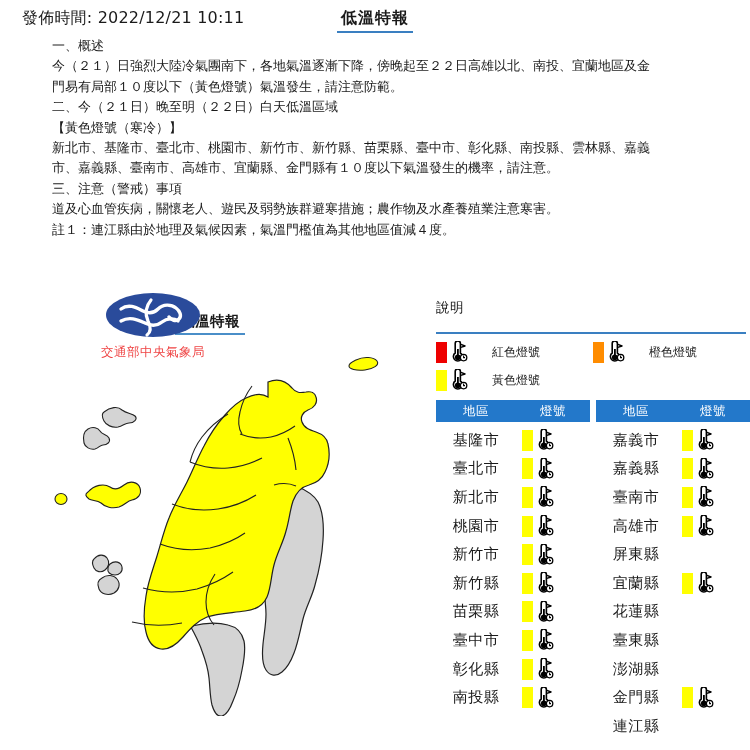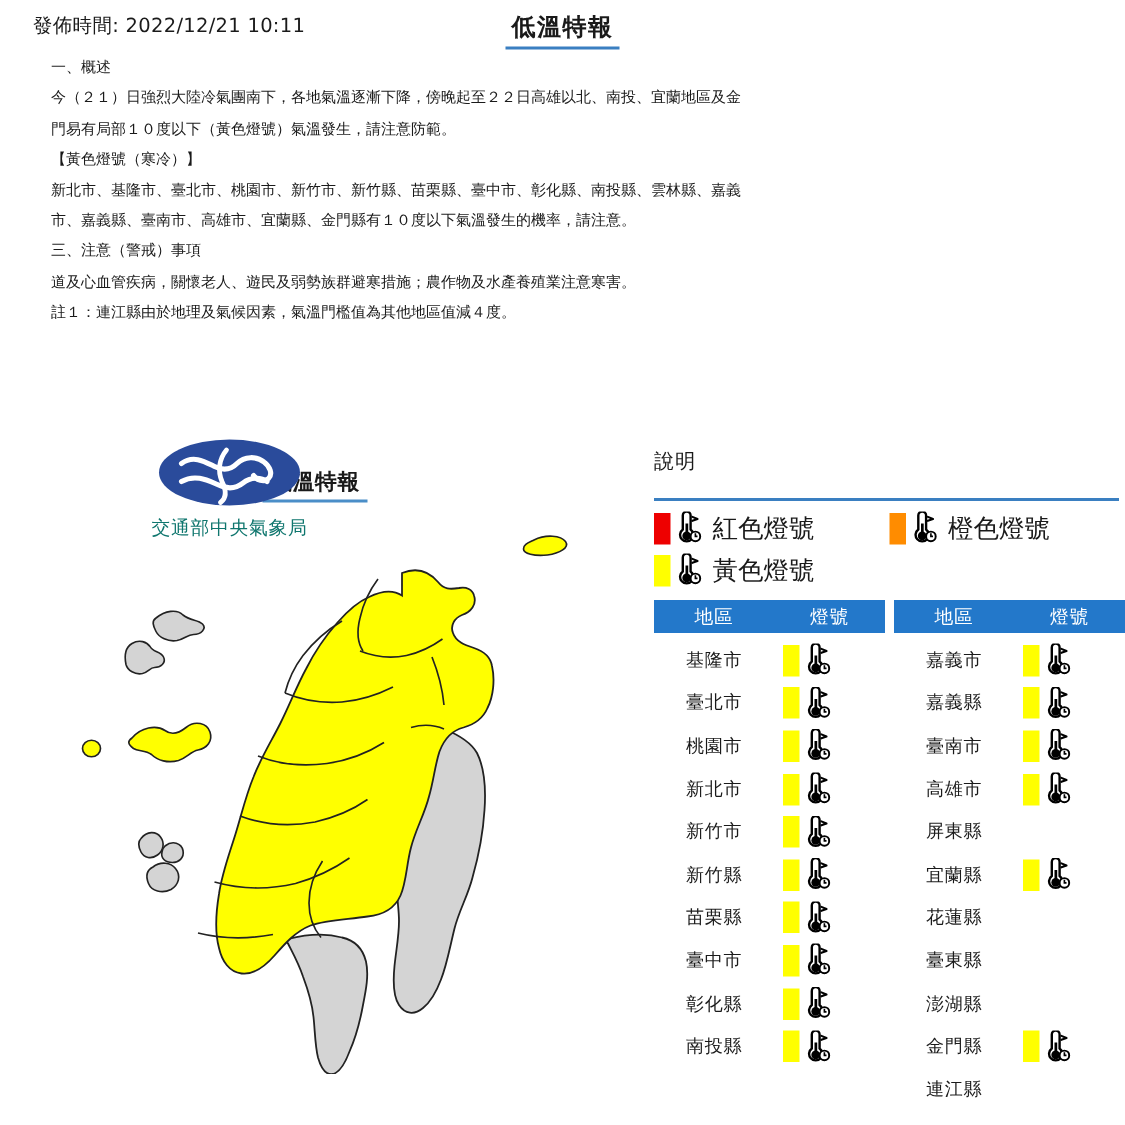--- a/index.html
+++ b/index.html
@@ -21,43 +21,43 @@
   .bulletin {
     position: absolute;
     left: 0; top: 0;
     width: 750px;
     height: 290px;
     box-sizing: border-box;
   }
   .pub-time {
     position: absolute;
     left: 22px; top: 8px;
-    font-size: 13px;
+    font-size: 16px;
     letter-spacing: 0.2px;
     white-space: nowrap;
   }
   .doc-title {
     position: absolute;
     left: 0; top: 8px;
     width: 750px;
     text-align: center;
     font-size: 16px;
     font-weight: bold;
     letter-spacing: 1px;
   }
   .doc-title span.t {
     display: inline-block;
     padding: 0 4px 2px 4px;
     border-bottom: 2px solid #3a7fc1;
   }
   .body-text {
     position: absolute;
-    left: 34px; top: 36px;
+    left: 52px; top: 36px;
     width: 648px;
-    font-size: 10px;
+    font-size: 13px;
     line-height: 20.4px;
     text-align: justify;
   }
   .body-text p { margin: 0; }
 
   
   .lower {
     position: absolute;
     left: 0; top: 292px;
     width: 750px;
@@ -97,21 +97,21 @@
   }
   .logo-ellipse {
     width: 96px;
     height: 46px;
     margin: 0 auto;
   }
   .logo-caption {
     font-size: 12.5px;
     letter-spacing: 0.5px;
     margin-top: 2px;
-    color: #0f766e;
+    color: #ef4444;
     white-space: nowrap;
   }
 
   
   .right-col {
     position: absolute;
     left: 432px; top: 0;
     width: 318px;
     height: 458px;
   }
@@ -144,22 +144,22 @@
     width: 157px;
   }
   .swatch {
     width: 11px;
     height: 21px;
     display: inline-block;
     flex: 0 0 auto;
   }
   .legend-therm { margin-left: 1px; flex: 0 0 auto; }
   .legend-label {
-    font-size: 17px;
-    margin-left: 7px;
+    font-size: 12px;
+    margin-left: 24px;
     white-space: nowrap;
   }
 
   
   .tables {
     position: absolute;
     left: 4px; top: 108px;
     width: 314px;
     display: flex;
     gap: 6px;
@@ -182,21 +182,21 @@
   .th.region { width: 80px; }
   .th.signal { width: 74px; }
   .tbl-body { padding-top: 4px; }
   .tr {
     display: flex;
     align-items: center;
     height: 28.6px;
   }
   .td.region {
     width: 80px;
-    font-size: 12px;
+    font-size: 15px;
     text-align: center;
     letter-spacing: 0.5px;
     white-space: nowrap;
   }
   .td.signal {
     width: 74px;
     display: flex;
     align-items: center;
     padding-left: 6px;
     box-sizing: border-box;
@@ -209,20 +209,21 @@
 <body>
 
 <div class="bulletin">
   <div class="pub-time">發佈時間: 2022/12/21 10:11</div>
   <div class="doc-title"><span class="t">低溫特報</span></div>
 
   <div class="body-text">
     <p>一、概述</p>
     <p>今（２１）日強烈大陸冷氣團南下，各地氣溫逐漸下降，傍晚起至２２日高雄以北、南投、宜蘭地區及金</p>
     <p>門易有局部１０度以下（黃色燈號）氣溫發生，請注意防範。</p>
+    <p>二、今（２１日）晚至明（２２日）白天低溫區域</p>
     <p>【黃色燈號（寒冷）】</p>
     <p>新北市、基隆市、臺北市、桃園市、新竹市、新竹縣、苗栗縣、臺中市、彰化縣、南投縣、雲林縣、嘉義</p>
     <p>市、嘉義縣、臺南市、高雄市、宜蘭縣、金門縣有１０度以下氣溫發生的機率，請注意。</p>
     <p>三、注意（警戒）事項</p>
     <p>道及心血管疾病，關懷老人、遊民及弱勢族群避寒措施；農作物及水產養殖業注意寒害。</p>
     <p>註１：連江縣由於地理及氣候因素，氣溫門檻值為其他地區值減４度。</p>
   </div>
 </div>
 
 <div class="lower">
@@ -360,35 +361,35 @@
                   <path d="M7.2,2.6 a2.6,2.6 0 0 1 5.2,0 l0,9.4 a4.4,4.4 0 1 1 -5.2,0 Z" fill="#ffffff" stroke="#000" stroke-width="1.6"></path>
                   <circle cx="9.8" cy="16.3" r="2.9" fill="#000"></circle>
                   <rect x="9" y="8" width="1.8" height="7" fill="#000"></rect>
                   <path d="M13.6,3.6 l3.4,1.4 M13.6,6.2 l3.4,-1.2" stroke="#000" stroke-width="1.4" fill="none" stroke-linecap="round"></path>
                   <circle cx="15.6" cy="16.6" r="3.2" fill="#fff" stroke="#000" stroke-width="1.3"></circle>
                   <path d="M15.6,14.5 l0,2.1 l1.4,0" stroke="#000" stroke-width="1.1" fill="none"></path>
                 </svg>
               </div>
             </div>
             <div class="tr">
+              <div class="td region">新北市</div>
+              <div class="td signal">
+                <span class="swatch" style="background:#ffff00"></span>
+                <svg class="cell-therm" width="20" height="22" viewBox="0 0 20 22">
+                  <path d="M7.2,2.6 a2.6,2.6 0 0 1 5.2,0 l0,9.4 a4.4,4.4 0 1 1 -5.2,0 Z" fill="#ffffff" stroke="#000" stroke-width="1.6"></path>
+                  <circle cx="9.8" cy="16.3" r="2.9" fill="#000"></circle>
+                  <rect x="9" y="8" width="1.8" height="7" fill="#000"></rect>
+                  <path d="M13.6,3.6 l3.4,1.4 M13.6,6.2 l3.4,-1.2" stroke="#000" stroke-width="1.4" fill="none" stroke-linecap="round"></path>
+                  <circle cx="15.6" cy="16.6" r="3.2" fill="#fff" stroke="#000" stroke-width="1.3"></circle>
+                  <path d="M15.6,14.5 l0,2.1 l1.4,0" stroke="#000" stroke-width="1.1" fill="none"></path>
+                </svg>
+              </div>
+            </div>
+            <div class="tr">
               <div class="td region">桃園市</div>
-              <div class="td signal">
-                <span class="swatch" style="background:#ffff00"></span>
-                <svg class="cell-therm" width="20" height="22" viewBox="0 0 20 22">
-                  <path d="M7.2,2.6 a2.6,2.6 0 0 1 5.2,0 l0,9.4 a4.4,4.4 0 1 1 -5.2,0 Z" fill="#ffffff" stroke="#000" stroke-width="1.6"></path>
-                  <circle cx="9.8" cy="16.3" r="2.9" fill="#000"></circle>
-                  <rect x="9" y="8" width="1.8" height="7" fill="#000"></rect>
-                  <path d="M13.6,3.6 l3.4,1.4 M13.6,6.2 l3.4,-1.2" stroke="#000" stroke-width="1.4" fill="none" stroke-linecap="round"></path>
-                  <circle cx="15.6" cy="16.6" r="3.2" fill="#fff" stroke="#000" stroke-width="1.3"></circle>
-                  <path d="M15.6,14.5 l0,2.1 l1.4,0" stroke="#000" stroke-width="1.1" fill="none"></path>
-                </svg>
-              </div>
-            </div>
-            <div class="tr">
-              <div class="td region">新北市</div>
               <div class="td signal">
                 <span class="swatch" style="background:#ffff00"></span>
                 <svg class="cell-therm" width="20" height="22" viewBox="0 0 20 22">
                   <path d="M7.2,2.6 a2.6,2.6 0 0 1 5.2,0 l0,9.4 a4.4,4.4 0 1 1 -5.2,0 Z" fill="#ffffff" stroke="#000" stroke-width="1.6"></path>
                   <circle cx="9.8" cy="16.3" r="2.9" fill="#000"></circle>
                   <rect x="9" y="8" width="1.8" height="7" fill="#000"></rect>
                   <path d="M13.6,3.6 l3.4,1.4 M13.6,6.2 l3.4,-1.2" stroke="#000" stroke-width="1.4" fill="none" stroke-linecap="round"></path>
                   <circle cx="15.6" cy="16.6" r="3.2" fill="#fff" stroke="#000" stroke-width="1.3"></circle>
                   <path d="M15.6,14.5 l0,2.1 l1.4,0" stroke="#000" stroke-width="1.1" fill="none"></path>
                 </svg>

